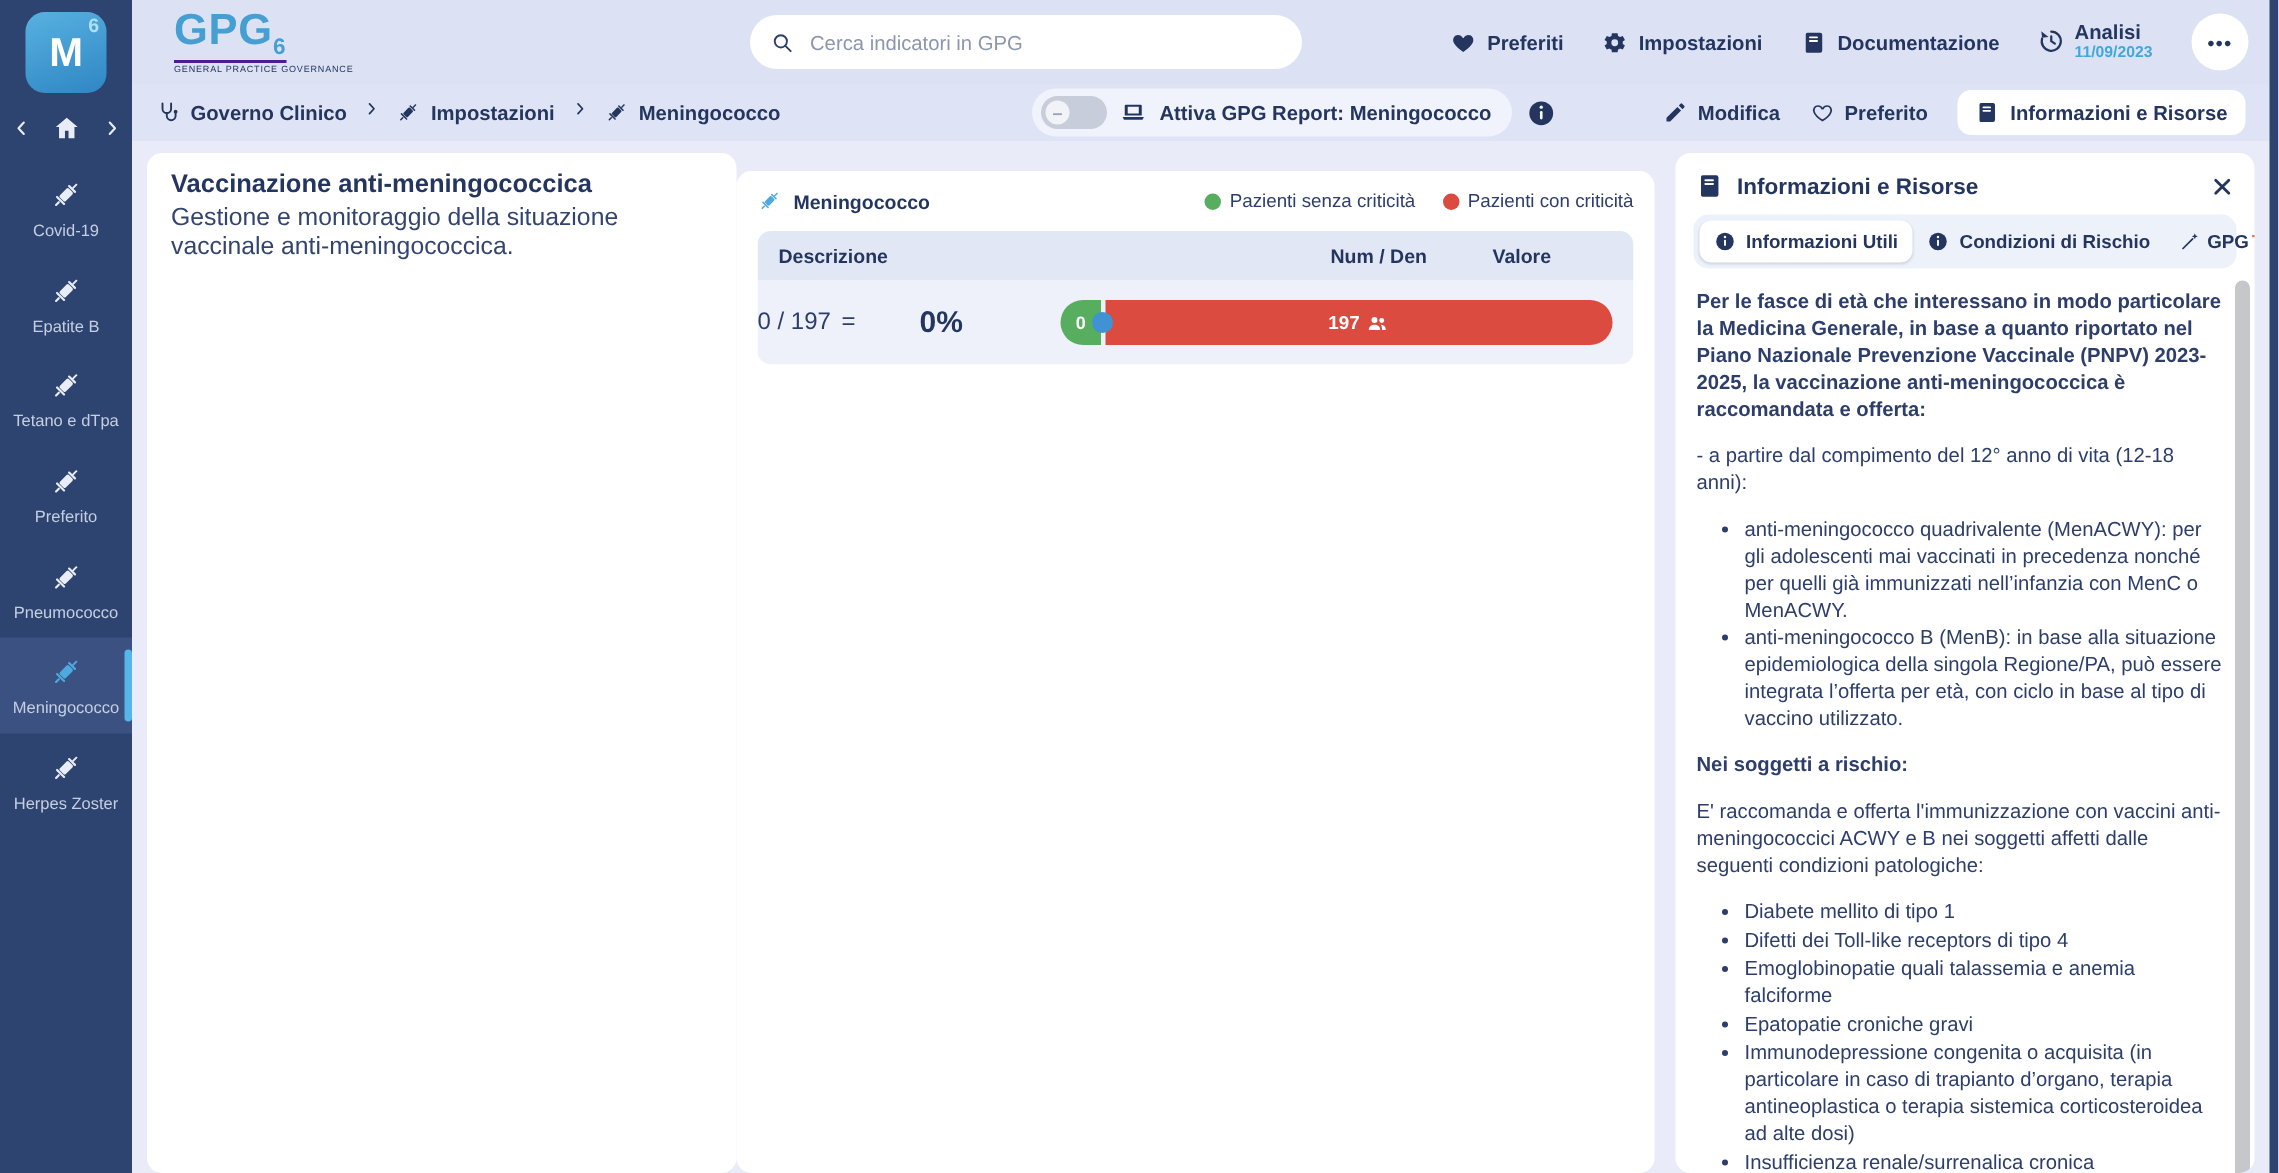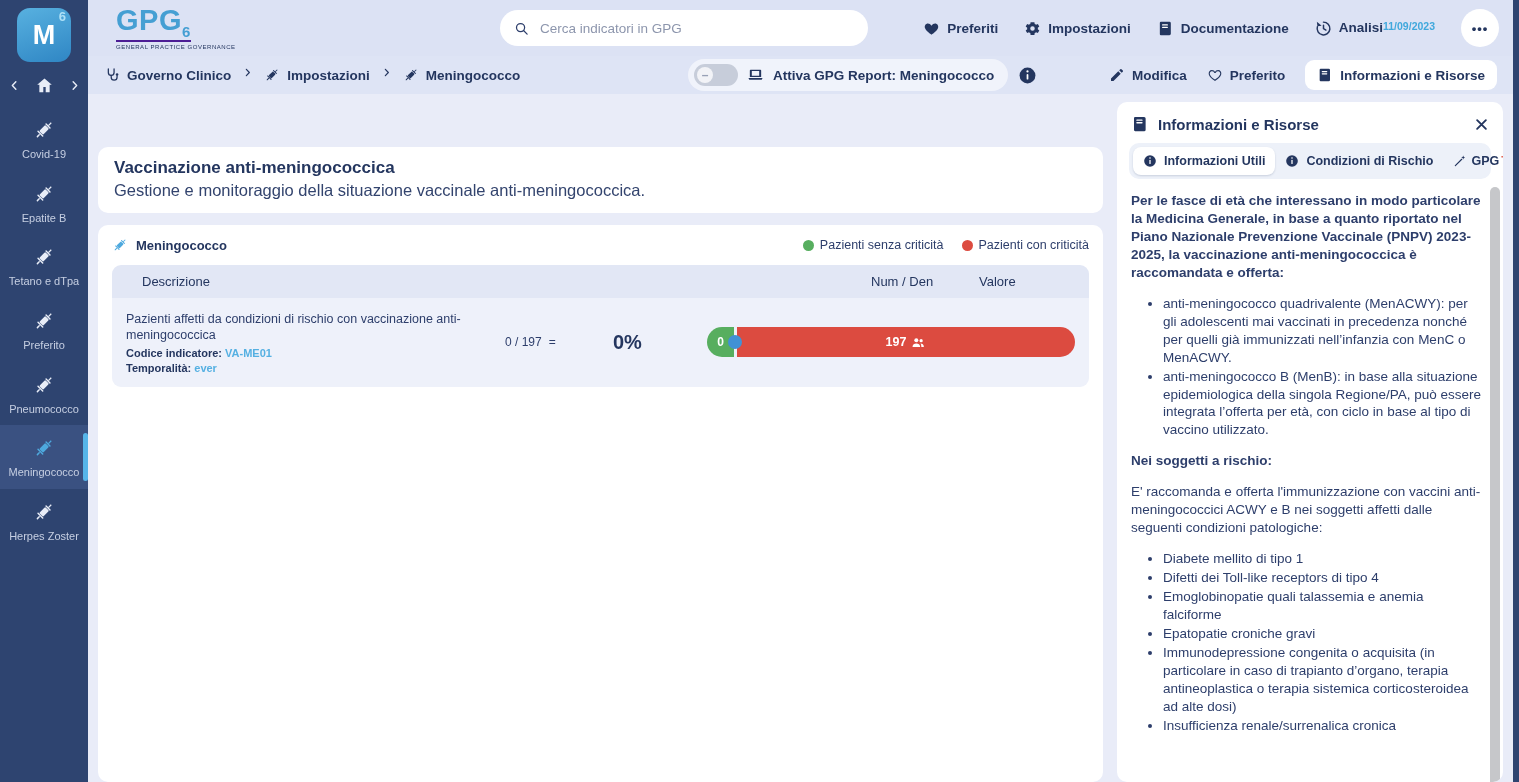--- a/index.html
+++ b/index.html
@@ -32,21 +32,21 @@
   .logo-main{font-size:29px;font-weight:800;color:#459fd3;letter-spacing:.5px;border-bottom:2px solid #4c1d95;display:inline-block;padding-bottom:1px;}
   .logo-main sub{font-size:15px;}
   .logo-cap{font-size:6px;color:#24365f;letter-spacing:.55px;margin-top:2px;}
   .search{position:absolute;left:412px;top:10px;width:368px;height:36px;background:#fff;border-radius:18px;display:flex;align-items:center;padding:0 14px;gap:9px;color:#5b6residual480;}
   .search .ic{width:15px;height:15px;color:#2d3e6b;}
   .search input{border:none;outline:none;flex:1;font-size:13.5px;color:#a16207;background:transparent;font-family:"Liberation Sans",sans-serif;}
   .search input::placeholder{color:#8d96ad;}
   .top-actions{margin-left:auto;display:flex;align-items:center;gap:26px;margin-right:14px;font-size:13.5px;font-weight:700;color:#24365f;}
   .ta{display:flex;align-items:center;gap:7px;cursor:pointer;}
   .ta .ic{width:17px;height:17px;}
-  .analisi .col{display:flex;flex-direction:row;line-height:1.1;}
+  .analisi .col{display:flex;flex-direction:column;line-height:1.1;}
   .analisi .date{color:#41a8dc;font-size:10.5px;}
   .more{width:38px;height:38px;border-radius:50%;background:#fff;display:flex;align-items:center;justify-content:center;color:#24365f;font-weight:800;font-size:13px;letter-spacing:1px;cursor:pointer;}
 
   
   .toolbar2{height:38px;background:#dee4f5;display:flex;align-items:center;padding:0 16px;position:relative;font-size:13.5px;font-weight:700;color:#24365f;}
   .crumbs{display:flex;align-items:flex-start;gap:11px;}
   .crumb{display:flex;align-items:center;gap:7px;cursor:pointer;}
   .crumb .ic{width:16px;height:16px;}
   .sep .ic{width:11px;height:11px;}
   .toggle-group{position:absolute;left:600px;top:50%;transform:translateY(-50%);display:flex;align-items:center;gap:10px;}
@@ -56,37 +56,37 @@
   .toggle-pill .ic{width:17px;height:17px;}
   .info-dot{width:19px;height:19px;color:#24365f;cursor:pointer;}
   .info-dot .ic{width:19px;height:19px;}
   .t2-actions{margin-left:auto;display:flex;align-items:center;gap:20px;}
   .act{display:flex;align-items:center;gap:7px;cursor:pointer;}
   .act .ic{width:16px;height:16px;}
   .act.pill{background:#fff;border-radius:9px;padding:7px 12px;}
 
   
   .work{position:absolute;top:94px;left:0;right:0;bottom:0;display:flex;gap:14px;padding:8px 10px 0 10px;}
-  .main-col{flex:1;display:flex;flex-direction:column;min-width:0;margin-top:45px;}
+  .main-col{flex:1;display:flex;flex-direction:row;min-width:0;}
   .card{background:#fff;border-radius:10px;}
   .title-card{padding:11px 16px 13px;}
   .title-card h1{margin:0;font-size:17px;font-weight:800;color:#24365f;}
   .subtitle{margin:3px 0 0;font-size:16.5px;color:#33446e;}
   .table-card{margin-top:12px;flex:1;padding:12px 14px;}
   .panel-head{display:flex;align-items:center;font-size:13px;color:#24365f;font-weight:700;}
   .panel-head .syr{width:16px;height:16px;color:#4ea9de;margin-right:8px;}
   .legend{margin-left:auto;display:flex;gap:18px;align-items:center;font-size:12.5px;color:#2d3e6b;font-weight:400;}
   .lg{display:flex;align-items:center;}
   .dotc{width:11px;height:11px;border-radius:50%;display:inline-block;margin-right:6px;}
   .dotc.g{background:#57ae5f;} .dotc.r{background:#dc4b40;}
   .ttable{margin-top:12px;border-radius:9px;overflow:hidden;}
-  .thead{display:flex;background:#e2e7f5;font-weight:400;color:#24365f;font-size:13px;padding:9px 16px;}
+  .thead{display:flex;background:#e2e7f5;font-weight:700;color:#24365f;font-size:13px;padding:9px 0;}
   .trow{display:flex;background:#eef1fa;padding:13px 0;align-items:center;}
   .c-desc{flex:1;padding:0 14px;min-width:0;}
-  .c-num{width:108px;font-size:12px;color:#2d3e6b;}
+  .c-num{width:108px;font-size:16px;color:#2d3e6b;}
   .c-val{width:94px;}
   .c-paz{width:382px;padding-right:14px;}
   .thead .c-num,.thead .c-val,.thead .c-paz{font-size:13px;color:#24365f;}
   .desc-main{font-size:12.5px;color:#2d3e6b;max-width:480px;line-height:1.3;}
   .meta{font-size:11px;color:#24365f;font-weight:700;margin-top:3px;}
   .meta .link{color:#55b0e2;cursor:pointer;}
   .c-num .eq{margin-left:7px;color:#2d3e6b;}
   .trow .c-val{font-size:20px;font-weight:800;color:#24365f;}
   .bar{position:relative;height:30px;display:flex;}
   .seg-green{width:27px;background:#57ae5f;border-radius:15px 0 0 15px;color:#fff;font-weight:700;font-size:12px;display:flex;align-items:center;justify-content:center;margin-right:3px;}
@@ -409,25 +409,20 @@
             </div>
           </div>
 
           <div class="ttable">
             <div class="thead">
               <div class="c-desc">Descrizione</div>
               <div class="c-num">Num / Den</div>
               <div class="c-val">Valore</div>
             </div>
             <div class="trow">
-              <div class="c-desc">
-                <div class="desc-main">Pazienti affetti da condizioni di rischio con vaccinazione anti-meningococcica</div>
-                <div class="meta"><span>Codice indicatore:</span> <span class="link">VA-ME01</span></div>
-                <div class="meta"><span>Temporalità:</span> <span class="link">ever</span></div>
-              </div>
               <div class="c-num"><span>0 / 197</span><span class="eq">=</span></div>
               <div class="c-val">0%</div>
               <div class="c-paz">
                 <div class="bar">
                   <div class="seg-green">
                       <span>0</span>
                     </div>
                   <div class="seg-red">
                       <span>197</span>
                       <svg class="ic">
@@ -470,20 +465,21 @@
           <span class="tutor">
               <svg class="ic">
                 <use href="#i-wand"></use>
               </svg>
               <span class="gpg">GPG</span>
               <span class="t">Tutor</span>
             </span>
         </div>
         <div class="ip-body">
           <p class="b">Per le fasce di età che interessano in modo particolare la Medicina Generale, in base a quanto riportato nel Piano Nazionale Prevenzione Vaccinale (PNPV) 2023-2025, la vaccinazione anti-meningococcica è raccomandata e offerta:</p>
+          <p>- a partire dal compimento del 12° anno di vita (12-18 anni):</p>
           <ul>
             <li>anti-meningococco quadrivalente (MenACWY): per gli adolescenti mai vaccinati in precedenza nonché per quelli già immunizzati nell’infanzia con MenC o MenACWY.</li>
             <li>anti-meningococco B (MenB): in base alla situazione epidemiologica della singola Regione/PA, può essere integrata l’offerta per età, con ciclo in base al tipo di vaccino utilizzato.</li>
           </ul>
           <p class="b">Nei soggetti a rischio:</p>
           <p>E' raccomanda e offerta l'immunizzazione con vaccini anti-meningococcici ACWY e B nei soggetti affetti dalle seguenti condizioni patologiche:</p>
           <ul>
             <li>Diabete mellito di tipo 1</li>
             <li>Difetti dei Toll-like receptors di tipo 4</li>
             <li>Emoglobinopatie quali talassemia e anemia falciforme</li>

